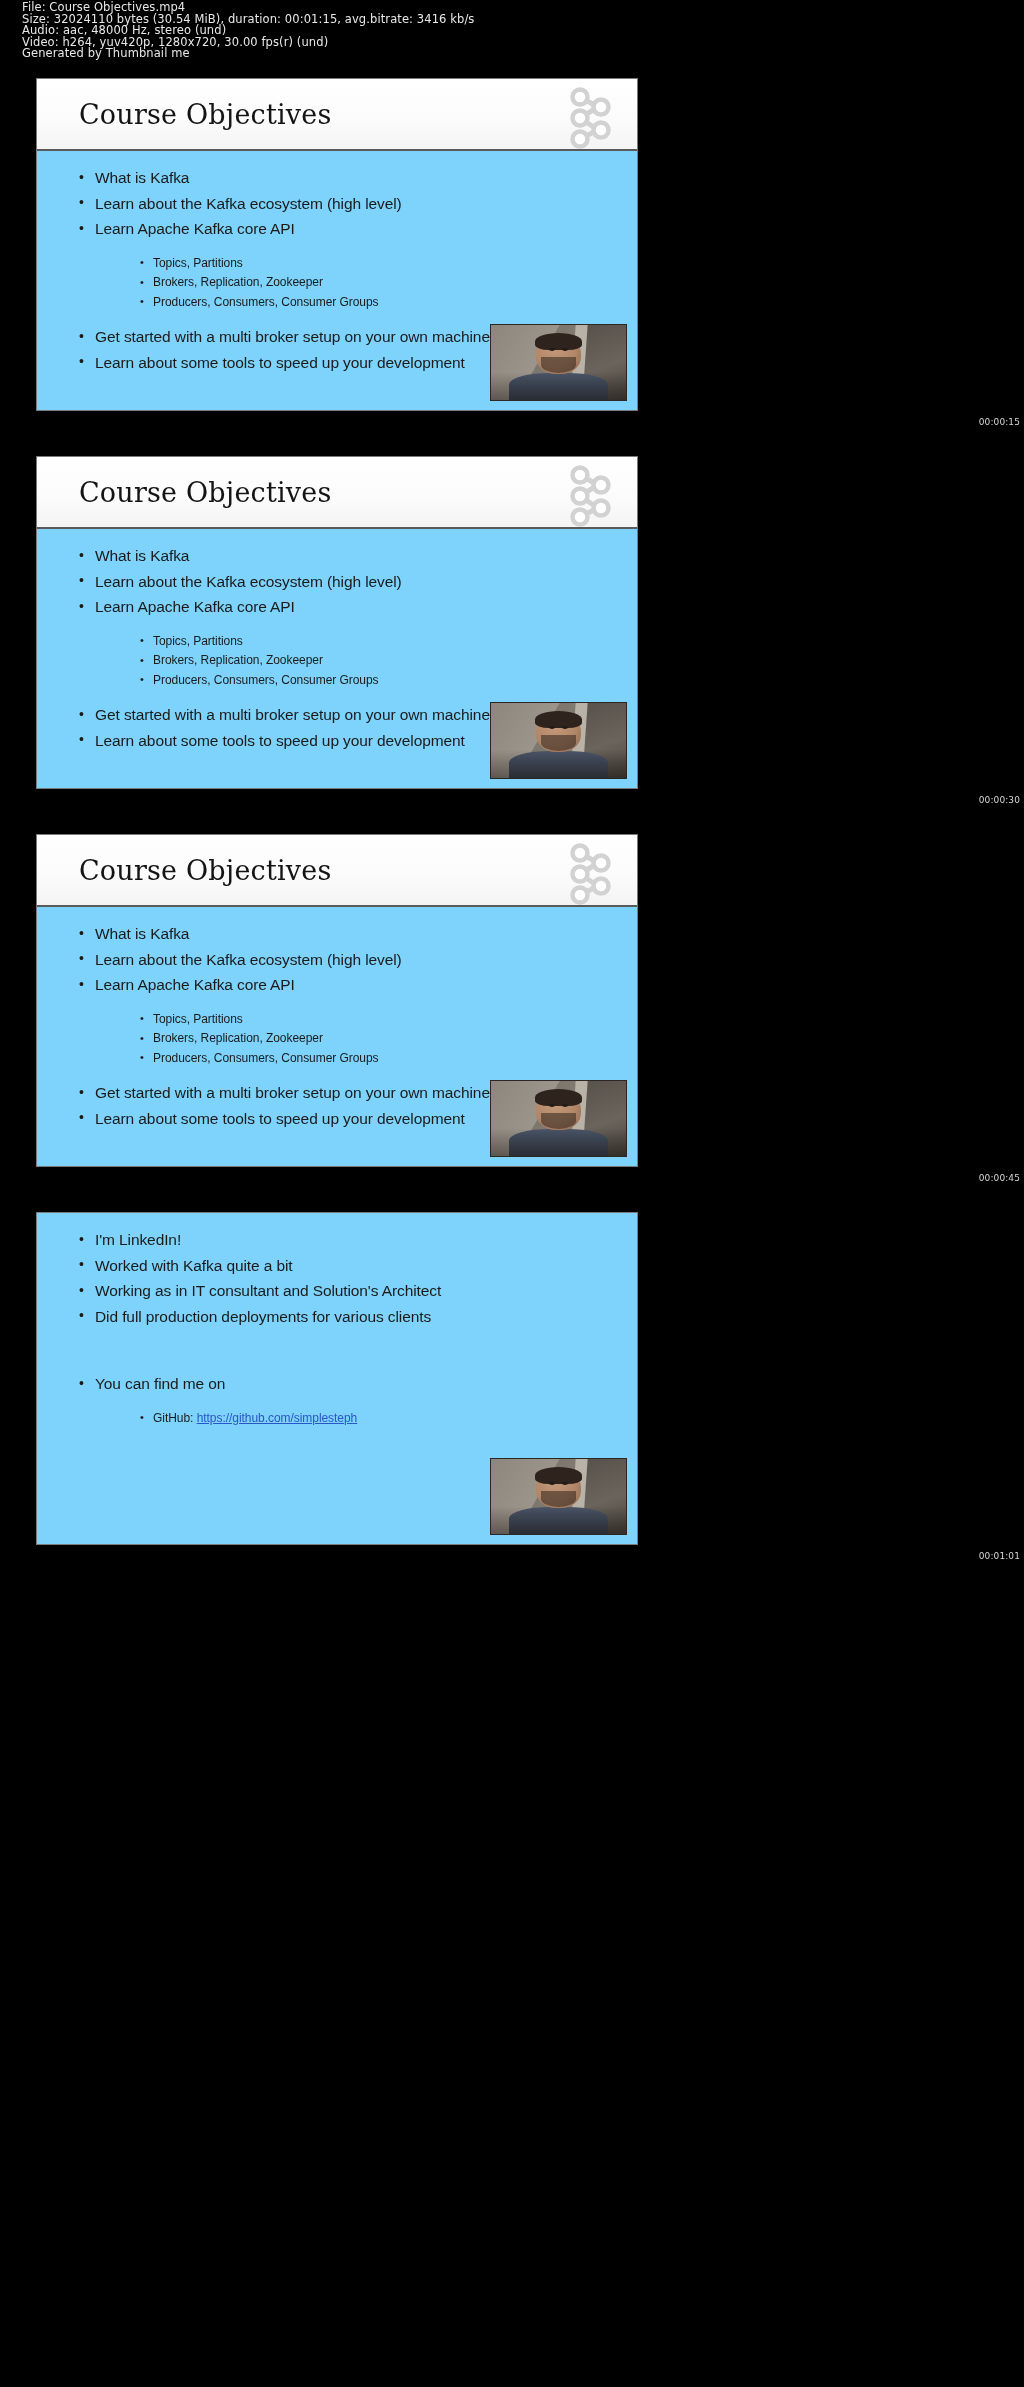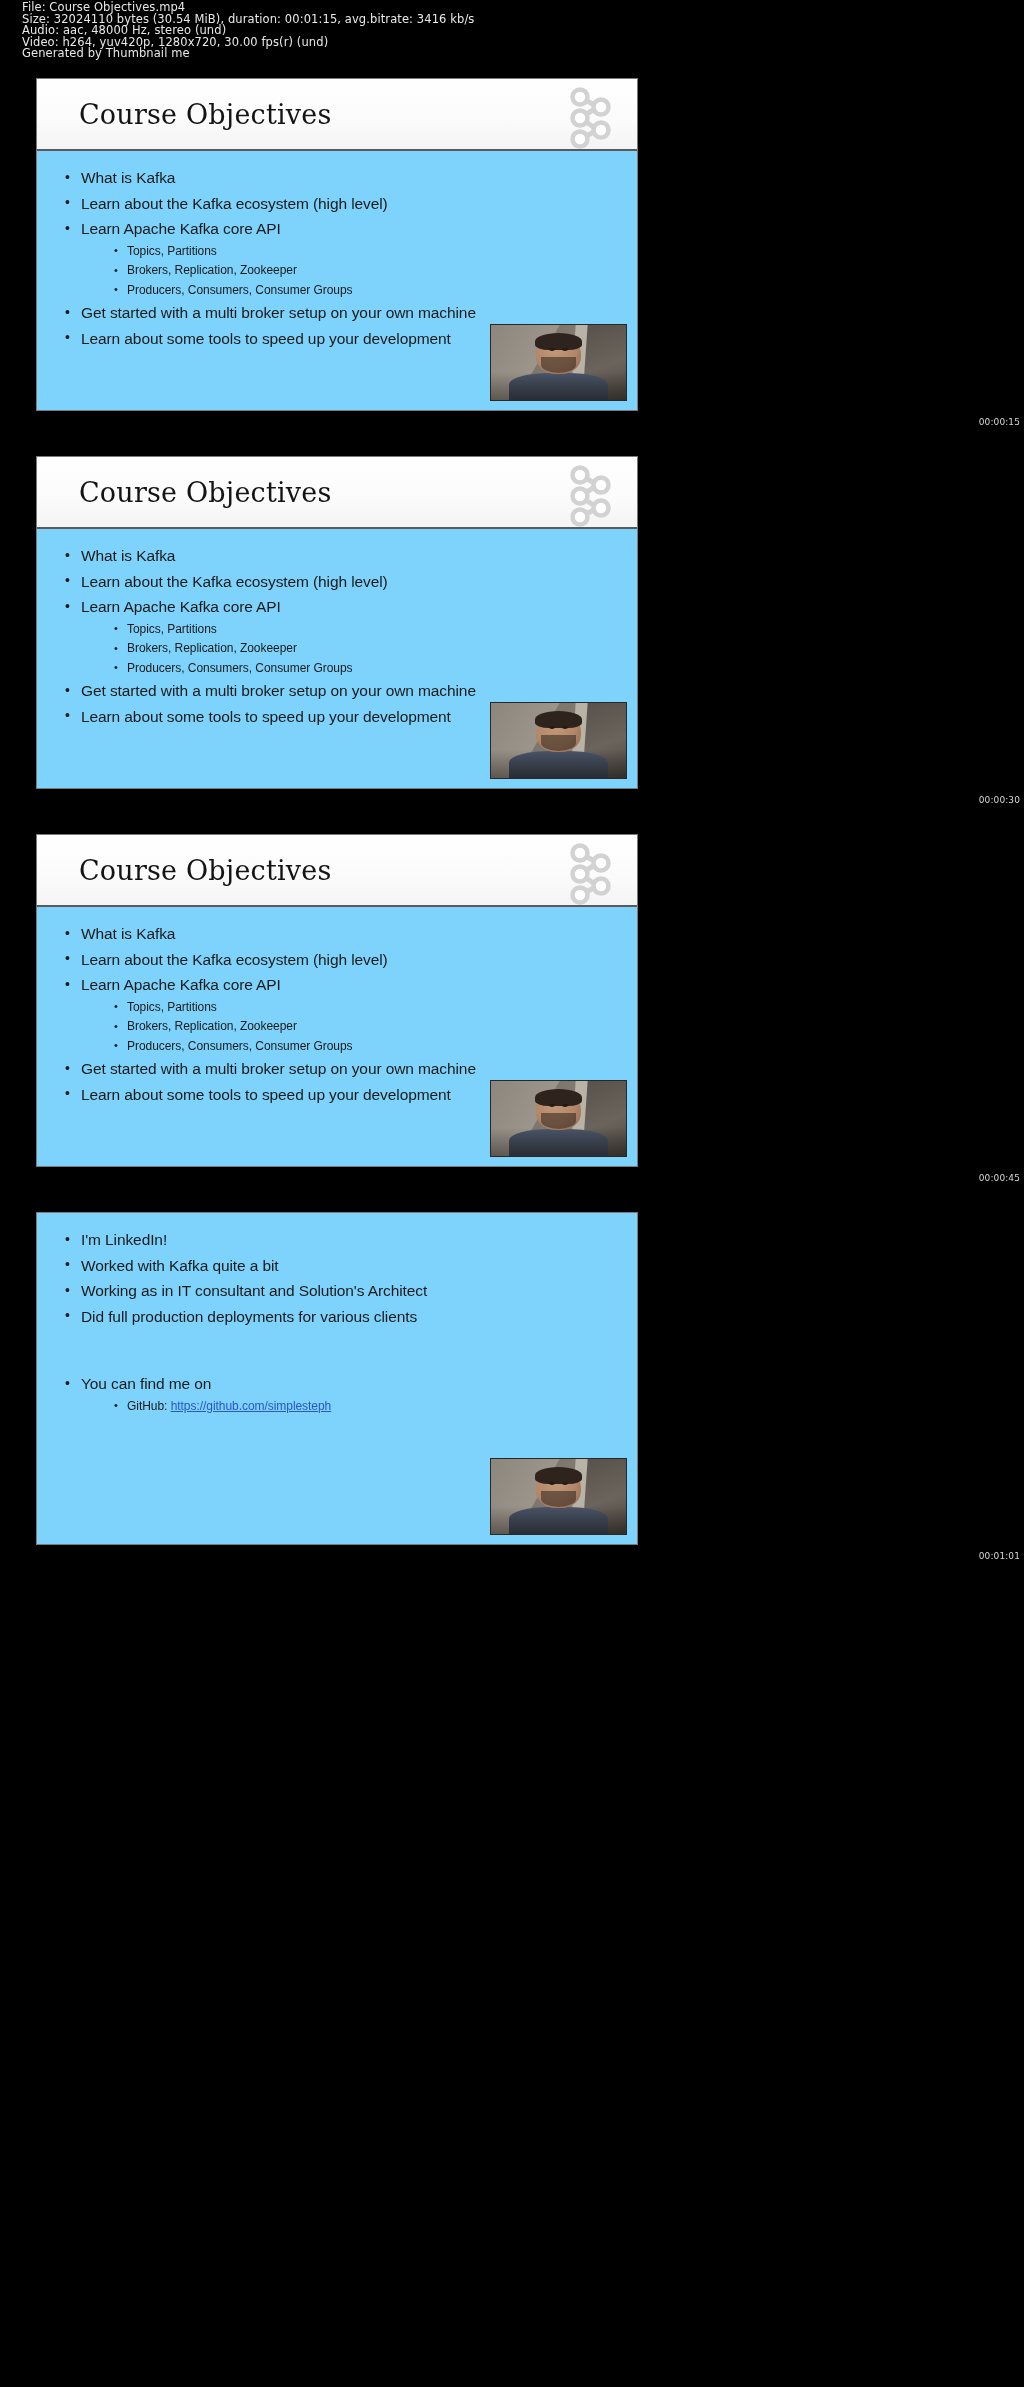--- a/index.html
+++ b/index.html
@@ -81,21 +81,21 @@
     position: absolute;
     right: 18px;
     top: 6px;
     width: 62px;
     height: 66px;
   }
   .logo svg { display: block; }
 
   .slide-body {
     position: relative;
-    padding: 14px 20px 0 22px;
+    padding: 14px 20px 0 36px;
     height: 259px;
     box-sizing: border-box;
   }
 
   ul.lvl1 {
     list-style: none;
     margin: 0;
     padding: 0;
   }
   ul.lvl1 > li {
@@ -112,21 +112,21 @@
     position: absolute;
     left: 6px;
     top: -0.5px;
     font-size: 14px;
     color: #1a1a1a;
   }
   ul.lvl1 > li.nobullet::before { content: ""; }
 
   ul.lvl2 {
     list-style: none;
-    margin: 0;
+    margin: 12px;
     padding: 0 0 0 30px;
   }
   ul.lvl2 > li {
     position: relative;
     padding-left: 16px;
     font-size: 12px;
     line-height: 19.5px;
     color: #1a1a1a;
     letter-spacing: -0.05px;
     white-space: nowrap;

